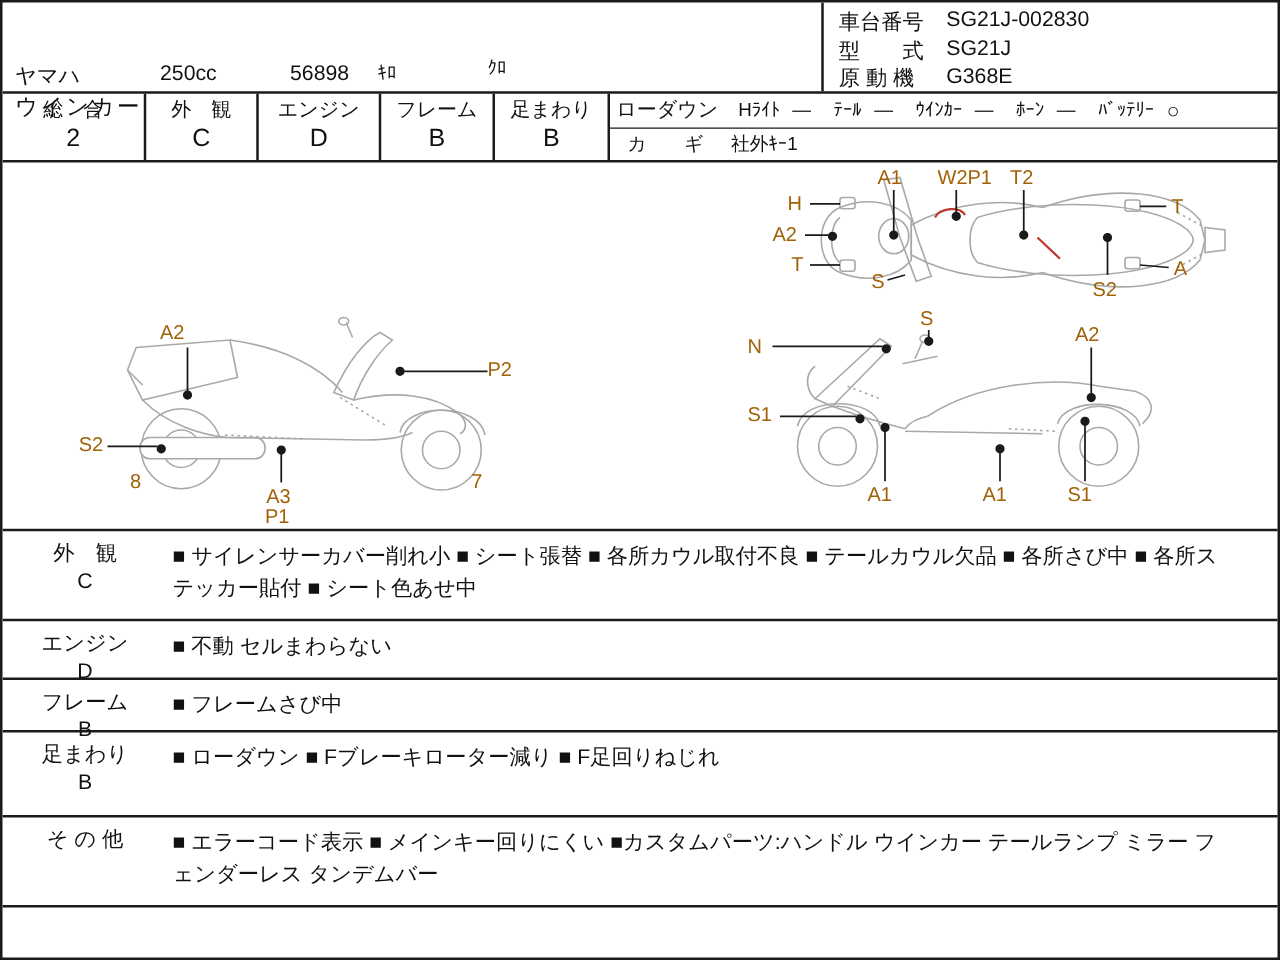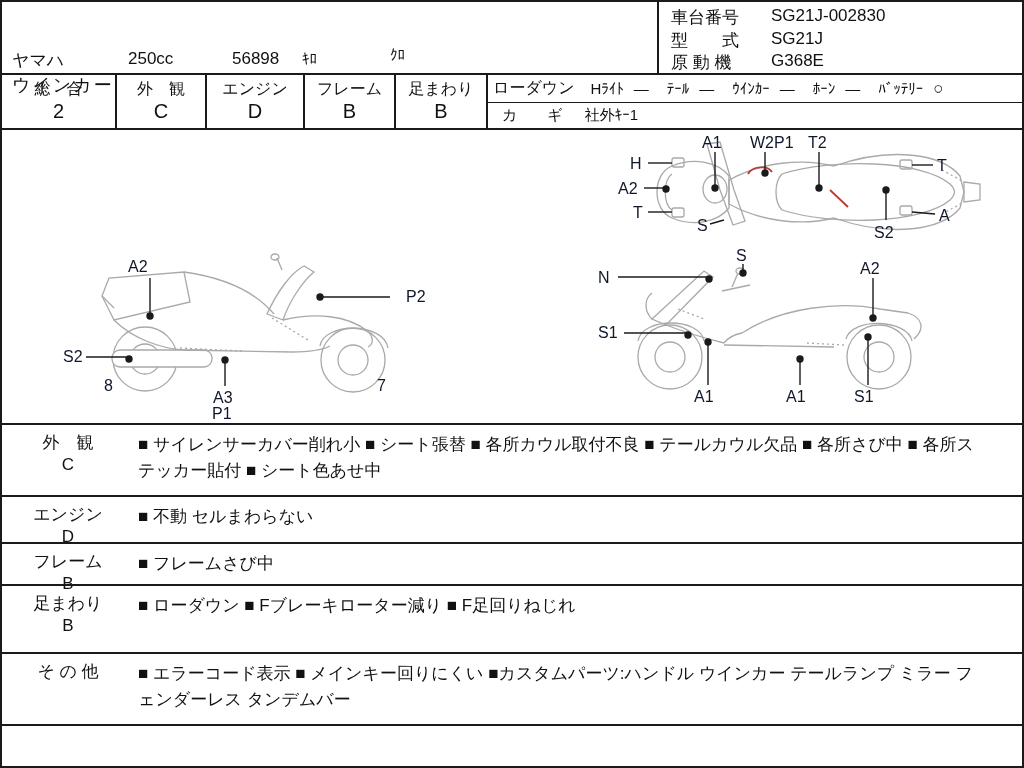--- a/index.html
+++ b/index.html
@@ -6,41 +6,41 @@
   html,body { background:#e8e8e8; }
   .sheet {
     position:relative; width:1024px; height:768px; background:#ffffff;
     font-family:"Liberation Sans","DejaVu Sans",sans-serif; color:#111;
     border:2px solid #1a1a1a; overflow:hidden;
   }
   
   .hdr-left { position:absolute; left:0; top:0; width:655px; height:71px; }
   .hdr-left span { position:absolute; font-size:17px; white-space:nowrap;margin-top:40px; }
   .hdr-right { position:absolute; left:655px; top:0; width:367px; height:71px; border-left:2px solid #1a1a1a; }
-  .hdr-line { position:absolute; left:12px; font-size:17px; white-space:nowrap; display:flex;gap:14px; }
+  .hdr-line { position:absolute; left:12px; font-size:17px; white-space:nowrap; display:flex; }
   .hdr-line .lbl { display:inline-block; width:86px; }
   
   .grade-row { position:absolute; left:0; top:71px; width:1024px; height:57px;
     border-top:2px solid #1a1a1a; border-bottom:2px solid #1a1a1a; display:flex; }
   .gcell { border-right:2px solid #1a1a1a; display:flex; flex-direction:column;
     align-items:center; justify-content:center; line-height:1.25; }
   .gcell .glabel { font-size:16px; }
   .gcell .gvalue { font-size:20px; }
   .safety { flex:1; display:flex; flex-direction:column; }
   .safety-top { height:28px; border-bottom:1.5px solid #1a1a1a; display:flex; align-items:center; font-size:15px; white-space:nowrap; overflow:hidden; }
   .safety-bottom { flex:1; display:flex; align-items:center; font-size:15px; }
   .sp-title { margin-left:5px; font-size:16px; }
   .sp-lbl { margin-left:18px; }
   .sp-val { margin-left:10px; }
   .sp-battery-val { font-size:17px; font-weight:bold; }
   
   .diagram-box { position:absolute; left:0; top:130px; width:1024px; height:291px; }
   .dview { position:absolute; }
   .dview svg { position:absolute; left:0; top:0; }
-  .dlabel { position:absolute; font-size:16px; color:#0f172a; white-space:nowrap; line-height:1; }
+  .dlabel { position:absolute; font-size:16px; color:#a16207; white-space:nowrap; line-height:1; }
   
   .cond-row { position:absolute; left:0; width:1024px; border-top:2px solid #1a1a1a; display:flex; }
   .cond-label { width:132px; padding-top:7px; text-align:center; font-size:17px; line-height:22px; }
   .cond-text { flex:1; padding:7px 40px 0 4px; font-size:17px; line-height:26px; }
 </style>
 </head>
 <body>
 
 <div class="sheet">
 
@@ -187,21 +187,21 @@
             <circle cx="88" cy="64" r="3"></circle>
           <path d="M328,45 H261" fill="none"></path>
             <circle cx="258" cy="45" r="3"></circle>
           <path d="M24,105 H64" fill="none"></path>
             <circle cx="67" cy="107" r="3"></circle>
           <path d="M163,134 V110" fill="none"></path>
             <circle cx="163" cy="108" r="3"></circle>
         </g>
       </svg>
       <span class="dlabel" style="left:66px;  top:7px">A2</span>
-      <span class="dlabel" style="left:344px; top:37px">P2</span>
+      <span class="dlabel" style="left:328px; top:37px">P2</span>
       <span class="dlabel" style="left:1px;   top:97px">S2</span>
       <span class="dlabel" style="left:42px;  top:126px">8</span>
       <span class="dlabel" style="left:151px; top:138px">A3</span>
       <span class="dlabel" style="left:150px; top:154px">P1</span>
       <span class="dlabel" style="left:315px; top:126px">7</span>
     </div>
 
     <div class="dview" style="left:580px; top:115px; width:444px; height:176px">
       <svg width="444" height="176" viewBox="0 0 444 176">
         <g stroke="#a9a9a9" stroke-width="1.3" fill="none">

